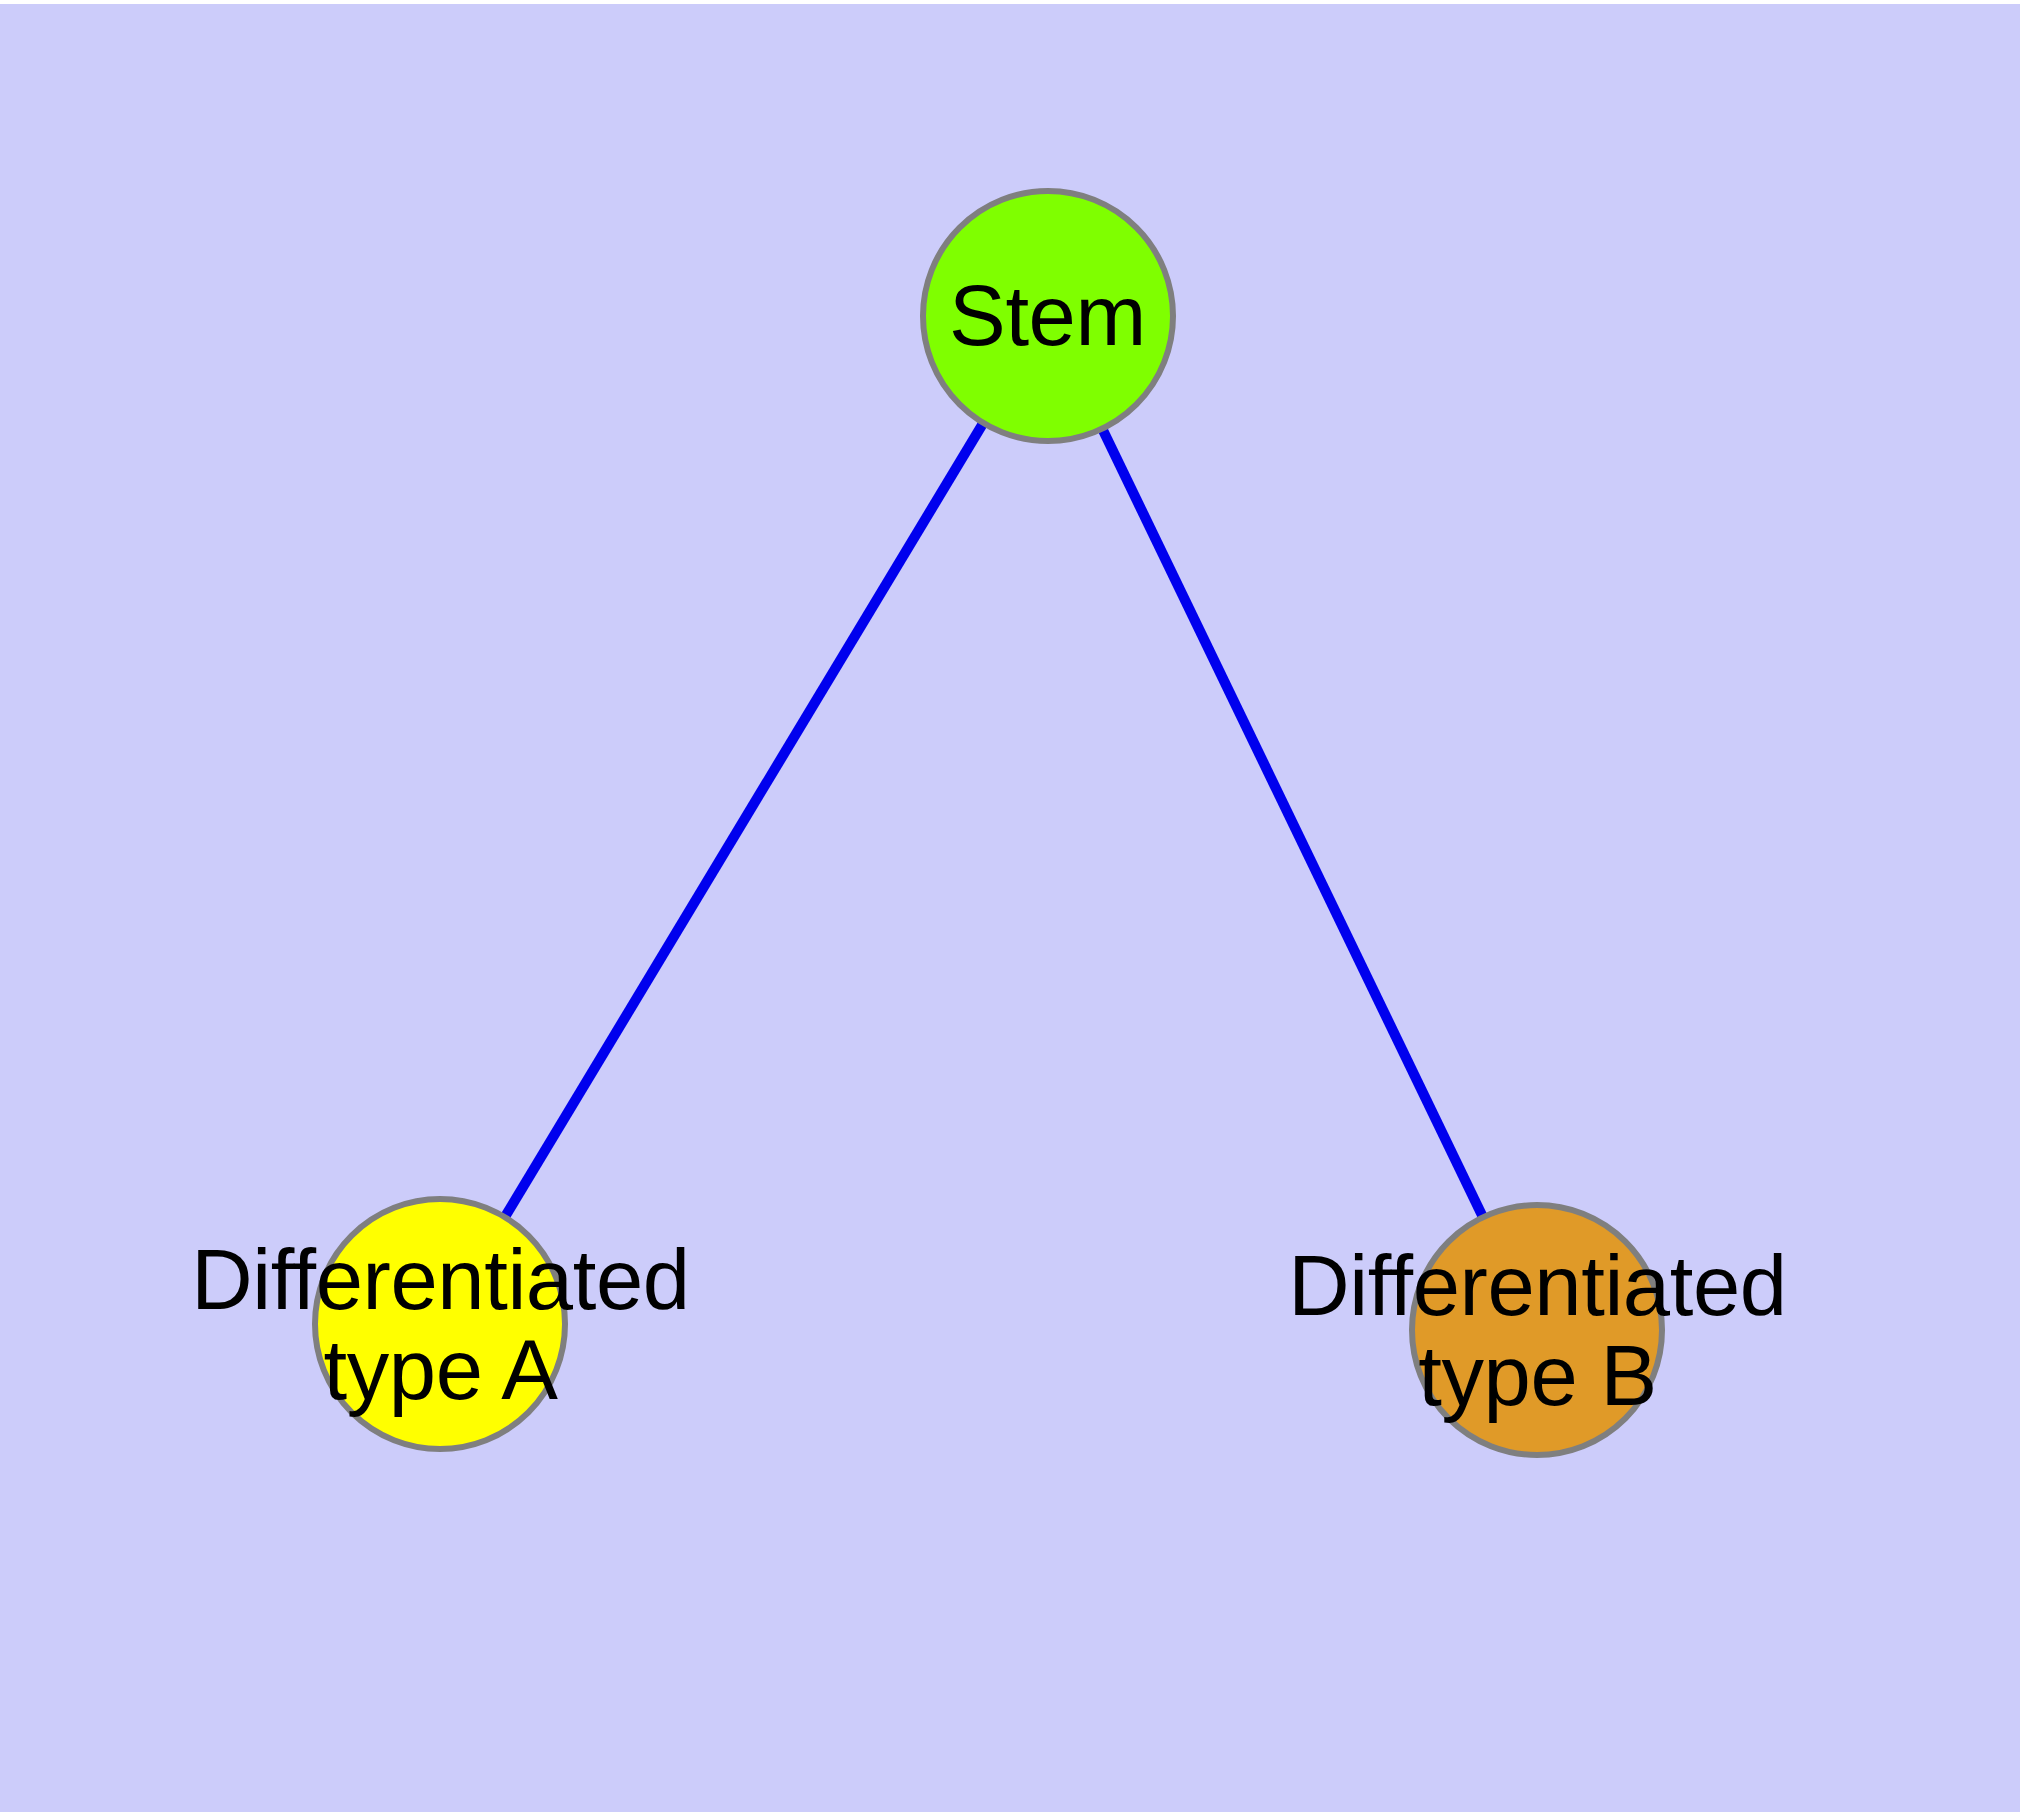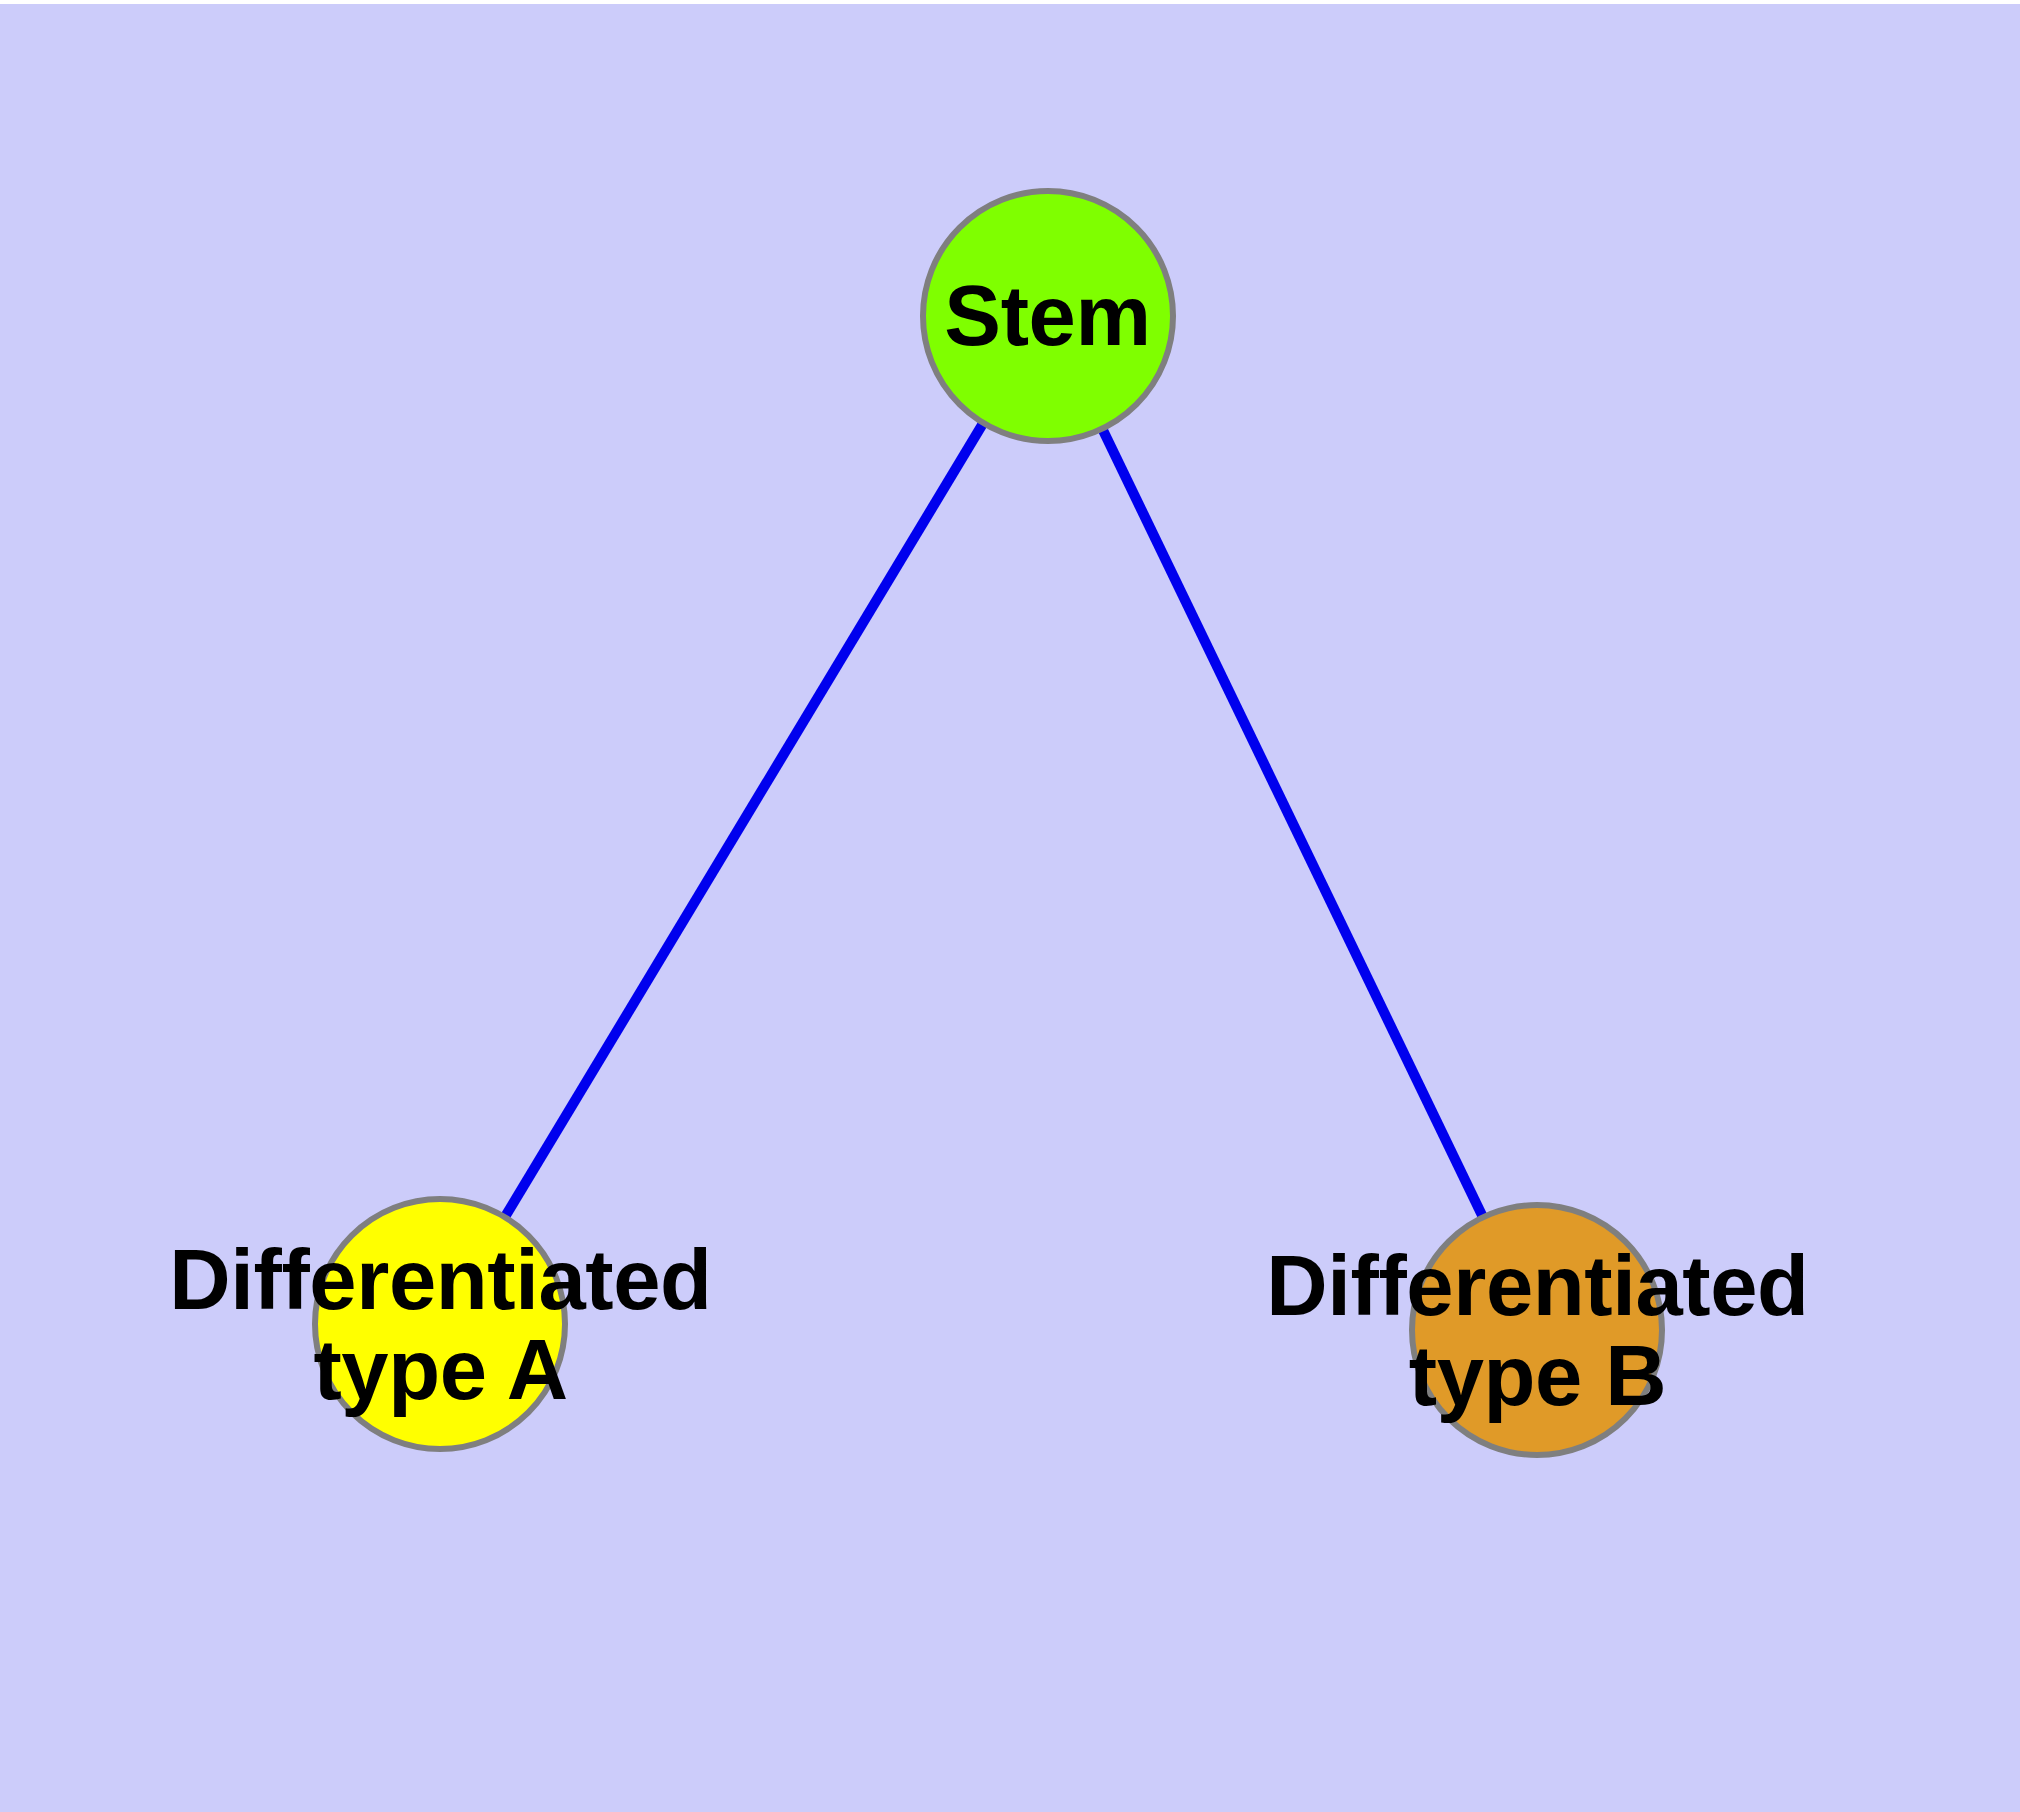--- a/index.html
+++ b/index.html
@@ -45,21 +45,21 @@
   .graph-node {
     position: absolute;
     border-radius: 50%;
     box-sizing: border-box;
     border: 6px solid #7f7f7f;
   }
   .node-label {
     position: absolute;
     text-align: center;
     font-family: "Liberation Sans", sans-serif;
-    font-weight: bold;
+    font-weight: normal;
     color: #000000;
     line-height: 1.06;
     white-space: pre;
     letter-spacing: -0.4px;
     pointer-events: none;
   }
 </style>
 </head>
 <body>
 

